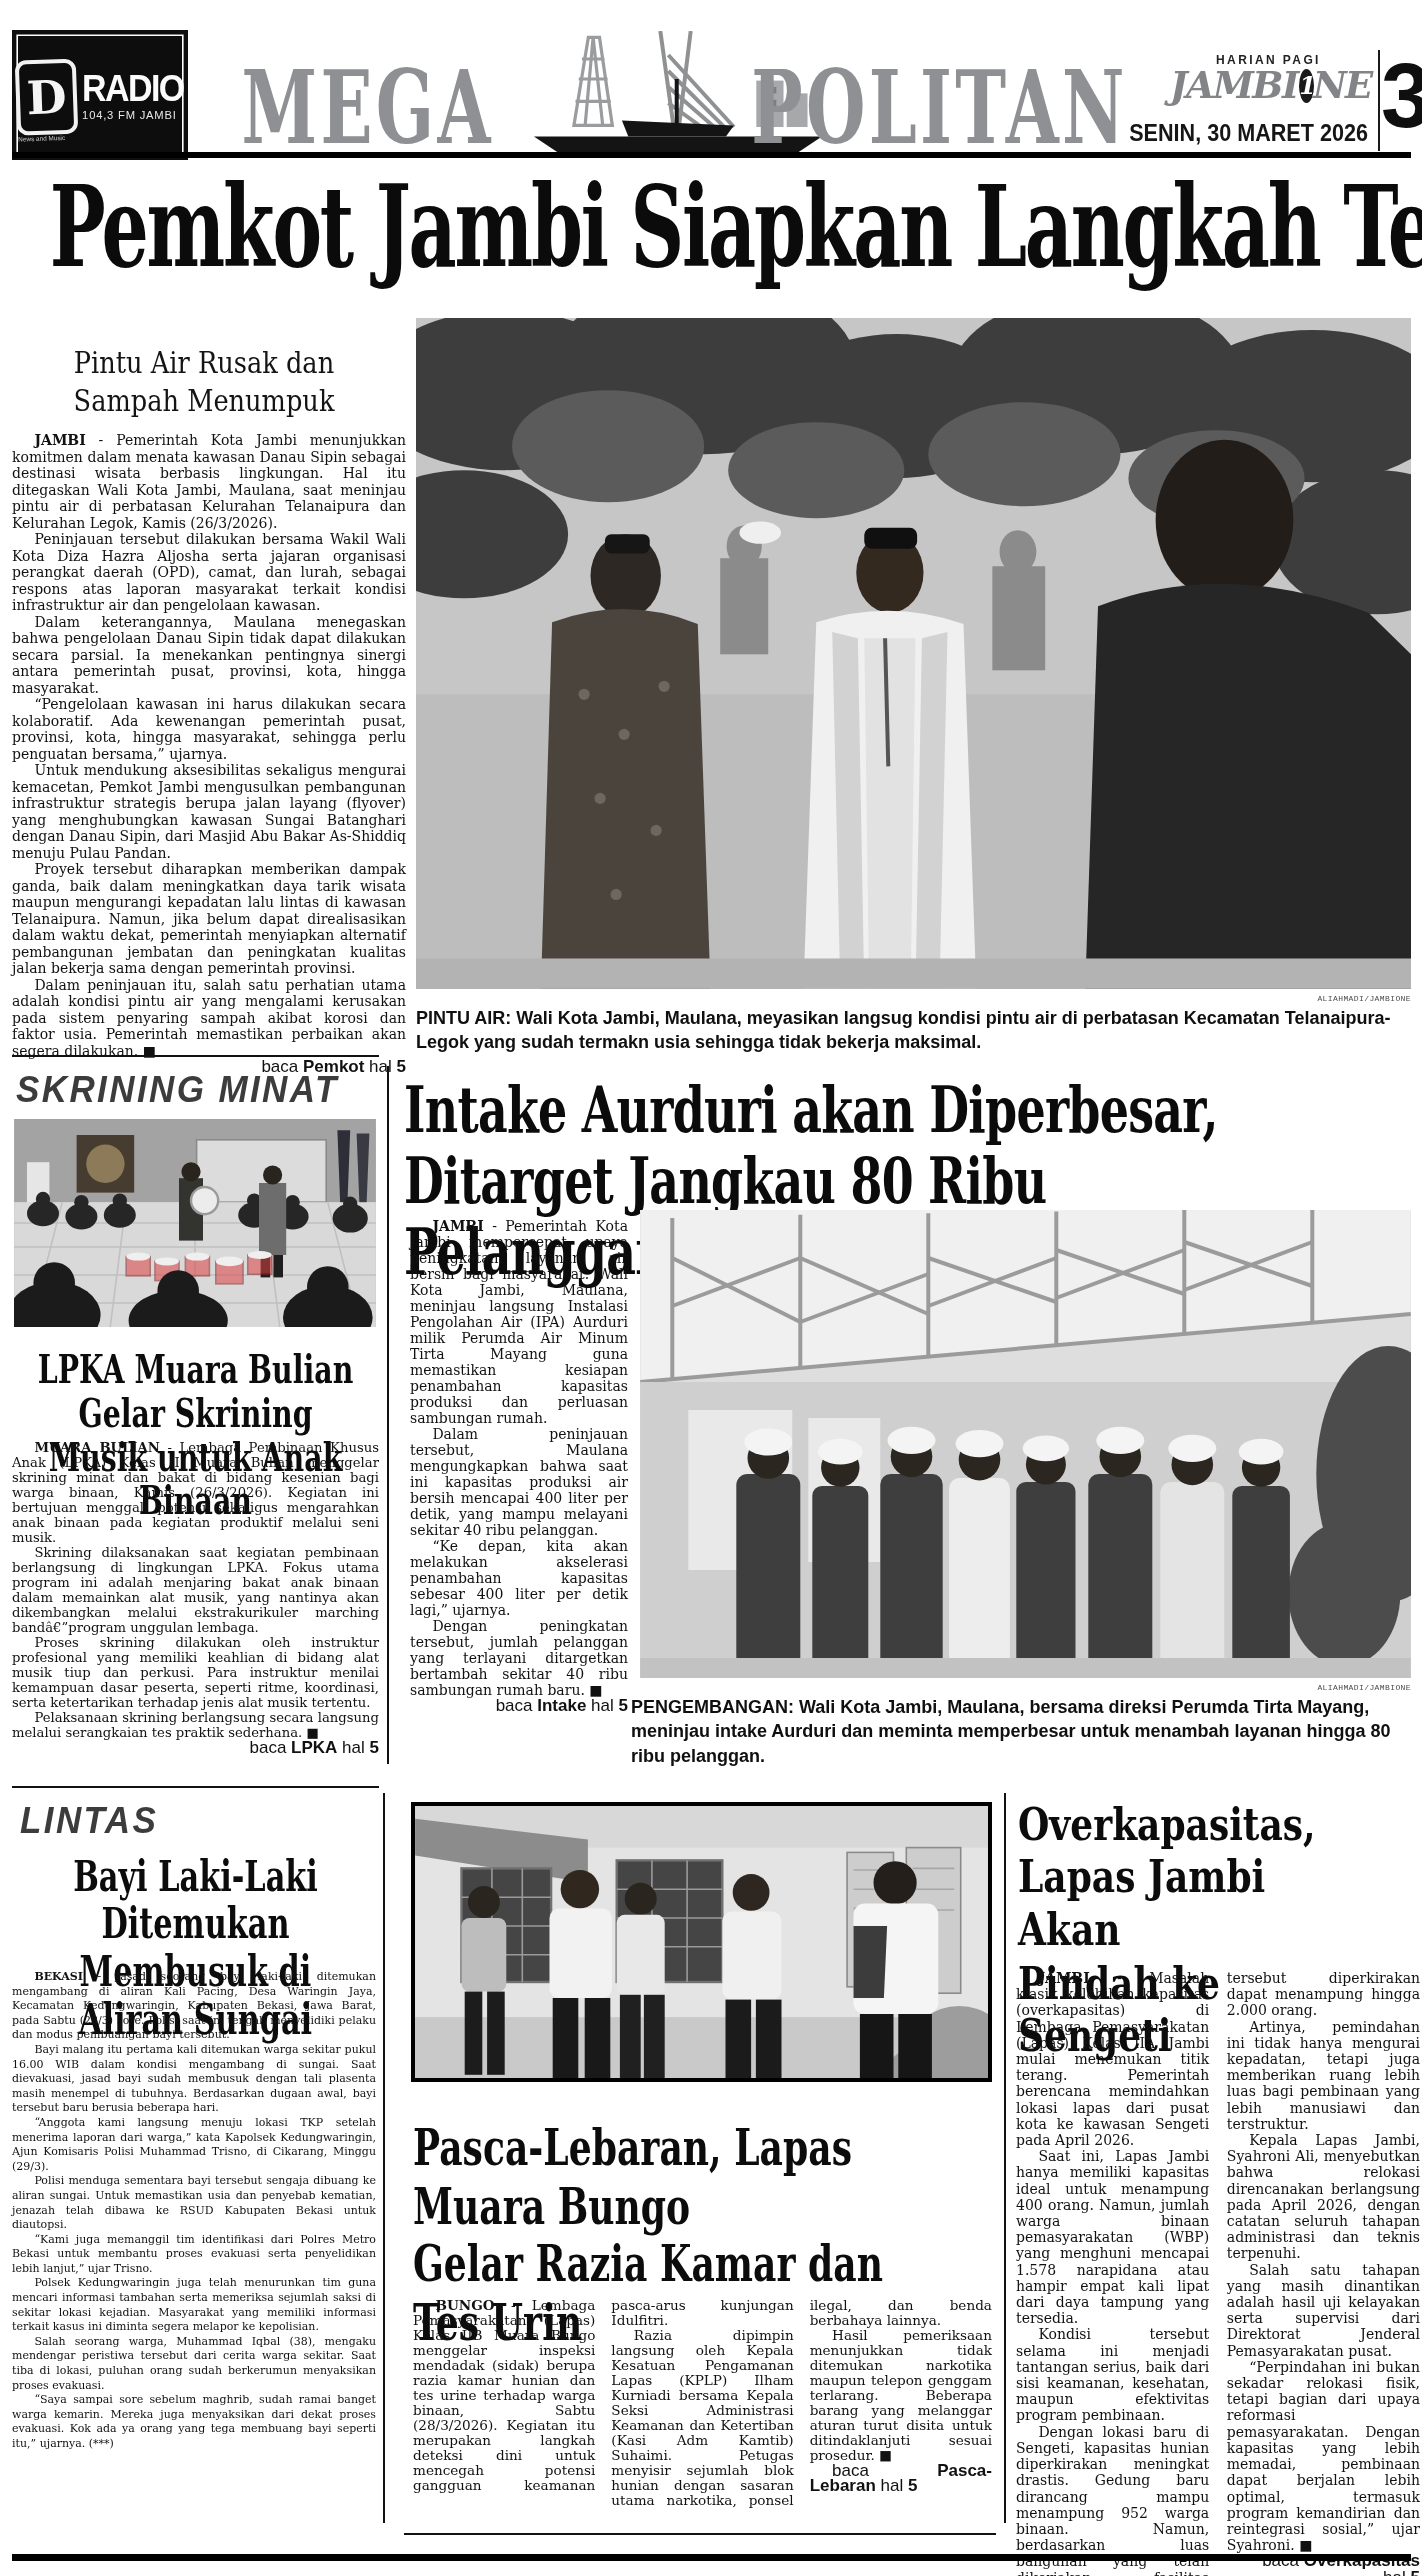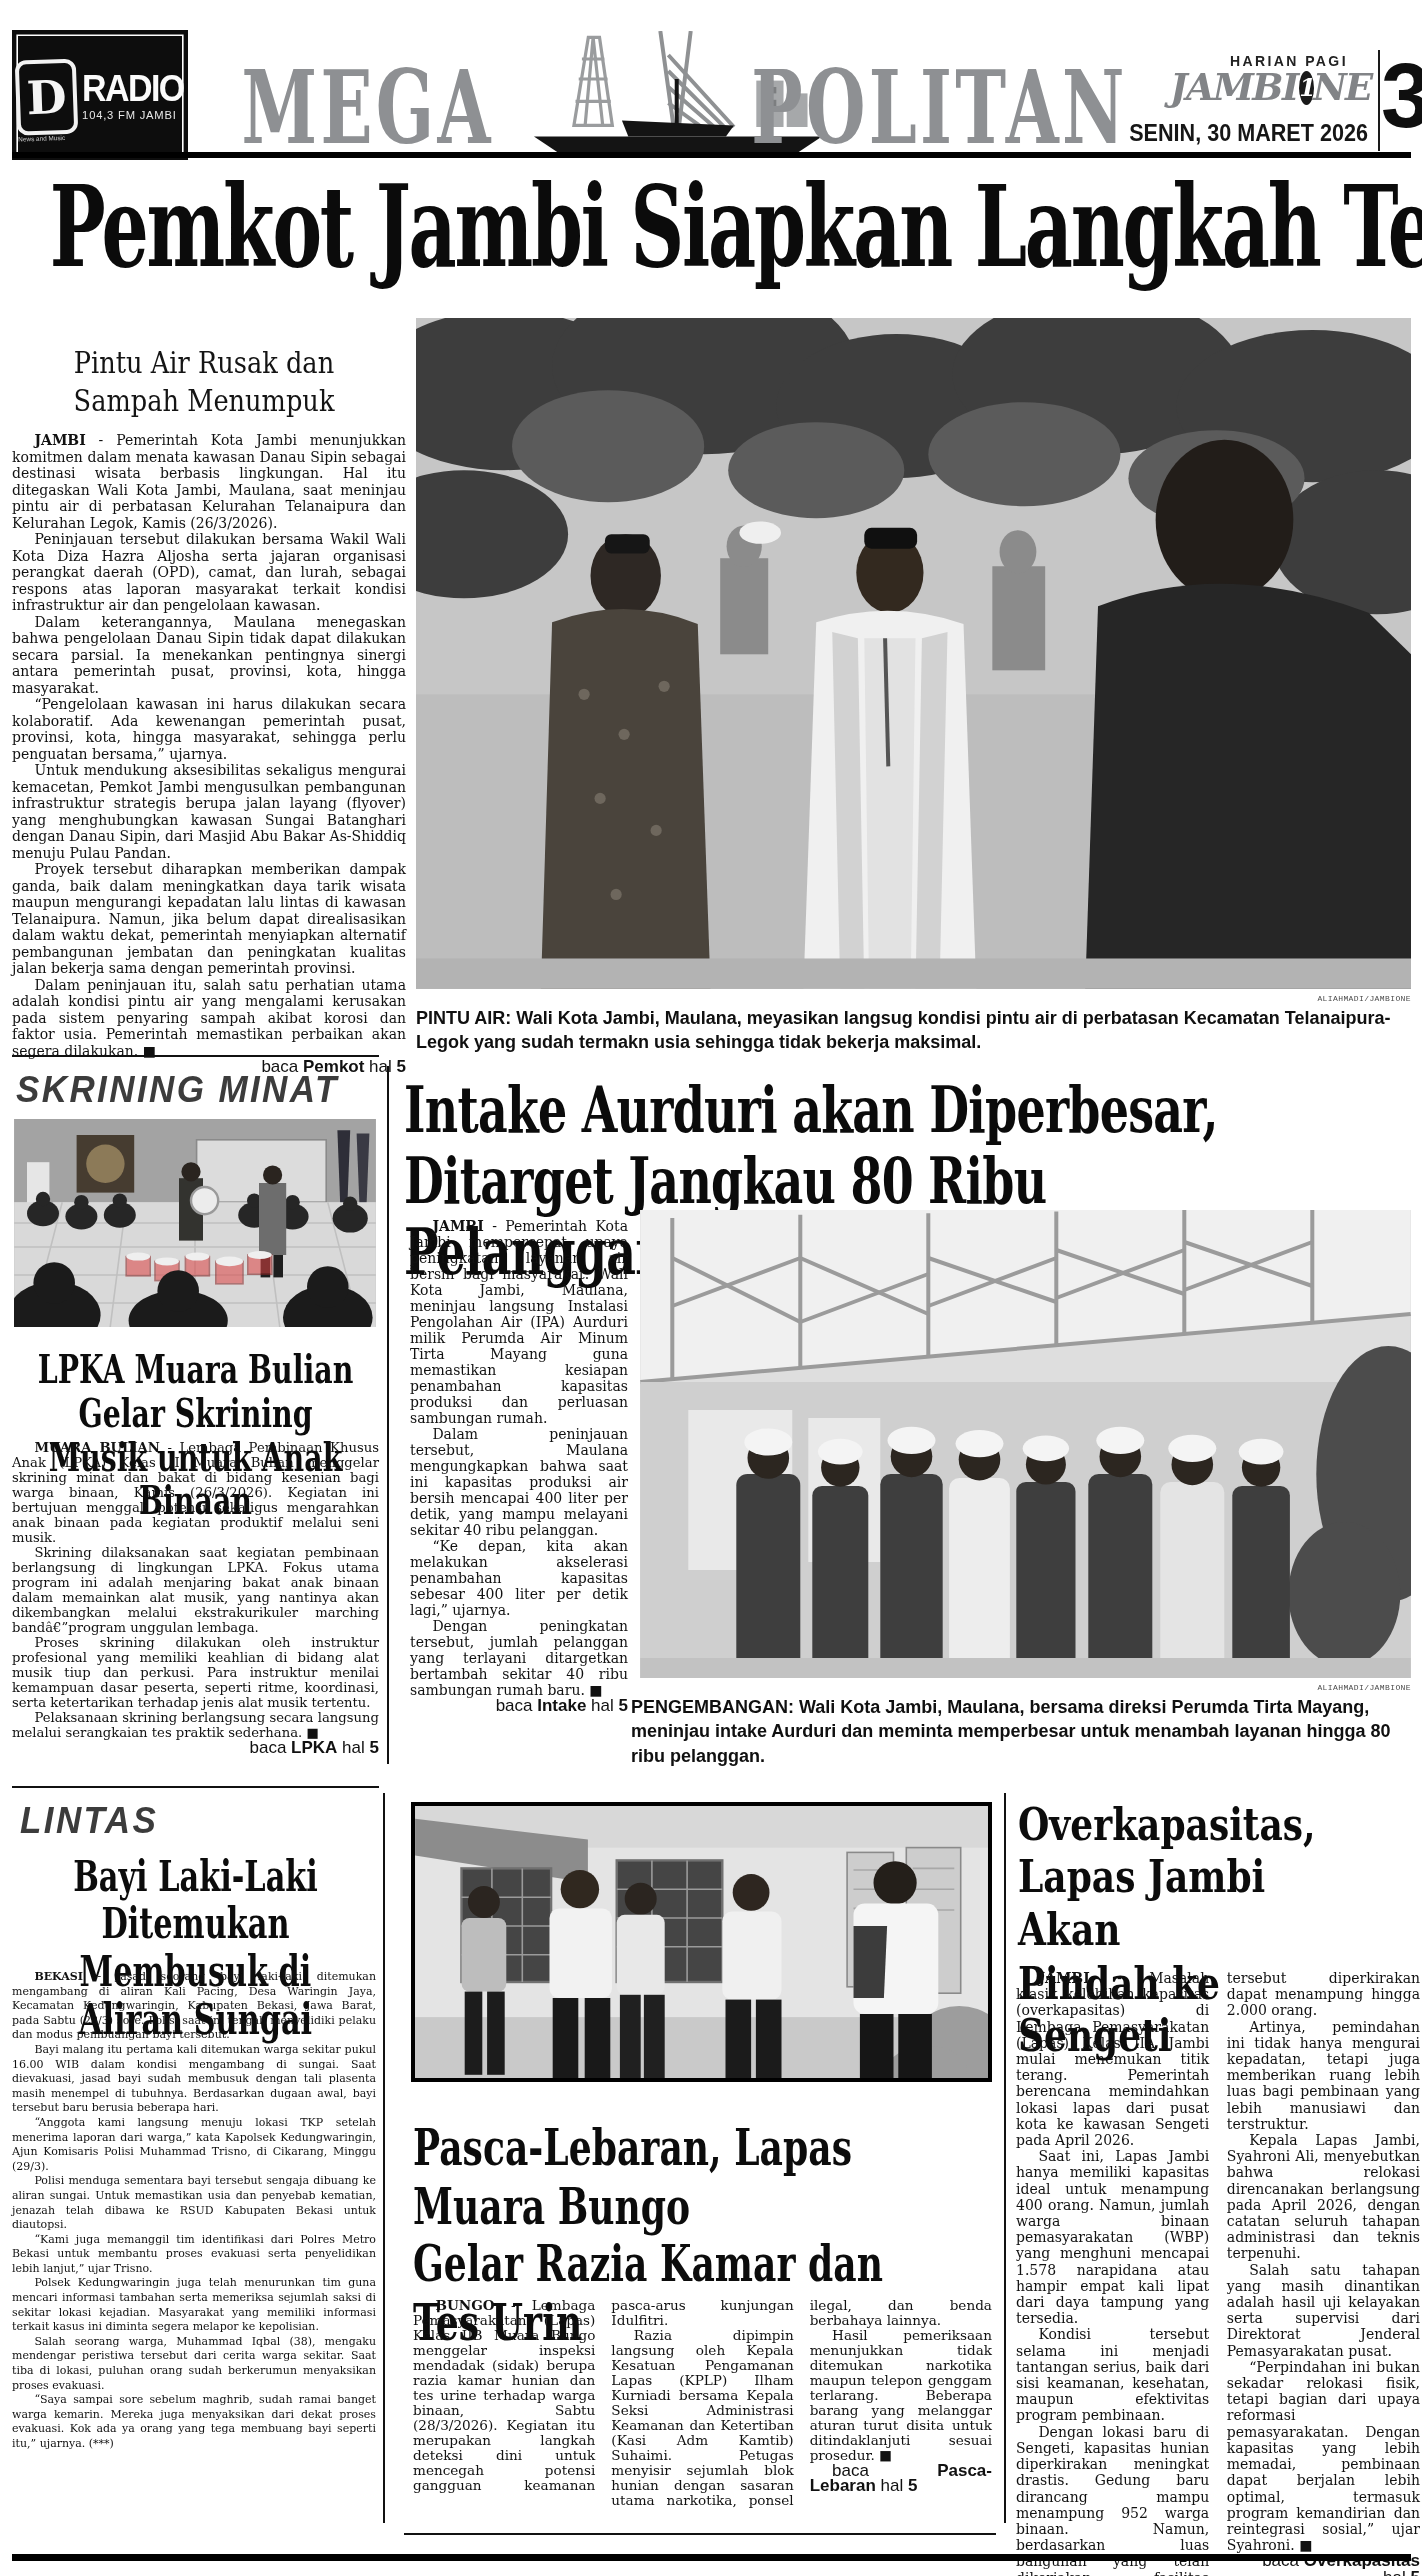--- a/index.html
+++ b/index.html
@@ -14,21 +14,21 @@
   .d-tag{position:absolute;bottom:-11.2px;left:-3.2px;font-size:6.4px;color:#cfcfcf;font-family:"Liberation Sans",sans-serif;white-space:nowrap;}
   .radio-col{display:flex;flex-direction:column;align-items:flex-start;}
   .radio-word{font-family:"Liberation Sans",sans-serif;font-weight:bold;font-size:34px;letter-spacing:-1.6px;color:#fbfbfb;line-height:0.9;transform:scaleY(1.1);}
   .radio-freq{font-family:"Liberation Sans",sans-serif;font-size:11.2px;color:#e8e8e8;letter-spacing:0.8px;margin-top:4.8px;}
 
   .mega-block{left:208px;top:42px;width:952px;height:116px;display:flex;align-items:flex-end;justify-content:center;gap:264px;}
   .mega-word{font-family:"DejaVu Serif",serif;font-weight:bold;font-size:67px;color:#8e9093;letter-spacing:3.2px;line-height:1;transform:scale(1.02,1.5);transform-origin:50% 100%;}
   .skyline{position:absolute;left:50%;top:-11.2px;transform:translateX(-52%);}
 
   .brand{left:1170px;top:53px;width:200px;}
-  .harian{font-family:"Liberation Sans",sans-serif;font-weight:bold;font-size:14px;letter-spacing:2.4px;color:#222;margin-left:15px;padding-left:45px;}
+  .harian{font-family:"Liberation Sans",sans-serif;font-weight:bold;font-size:12px;letter-spacing:2.4px;color:#222;margin-left:1px;padding-left:45px;}
   .jambione{display:flex;align-items:center;font-family:"DejaVu Serif",serif;font-weight:bold;font-style:italic;font-size:37px;color:#828487;line-height:1;letter-spacing:-1.6px;}
   .one-circle{display:inline-flex;align-items:center;justify-content:center;width:34px;height:34px;border-radius:50%;background:#1a1a1a;color:#fff;font-size:24px;margin:0 -1.6px 0 1.6px;font-style:italic;}
   .date-line{left:1116px;top:120px;width:252px;text-align:right;font-family:"Liberation Sans",sans-serif;font-weight:bold;font-size:21.6px;color:#161616;letter-spacing:0px;transform:scaleY(1.1);transform-origin:100% 50%;}
   .vdiv-mast{left:1378px;top:50px;width:2.4px;height:101px;background:#1a1a1a;}
   .pageno{left:1381px;top:42px;width:40px;font-family:"Liberation Sans",sans-serif;font-weight:bold;font-size:90px;line-height:1.2;text-align:center;color:#0f0f0f;}
   .rule{background:#000;}
 
   
   .lead-headline{left:0;top:171px;width:1423px;text-align:center;font-family:"DejaVu Serif",serif;font-weight:bold;font-size:80px;line-height:1;letter-spacing:-2.4px;white-space:nowrap;transform:scale(0.93,1.4);transform-origin:50% 0;color:#0b0b0b;}
   .subhead{left:16px;top:343px;width:376px;text-align:center;font-family:"DejaVu Serif",serif;font-size:27px;line-height:1.3;transform:scale(0.95,1.1);transform-origin:50% 0;color:#141414;}

